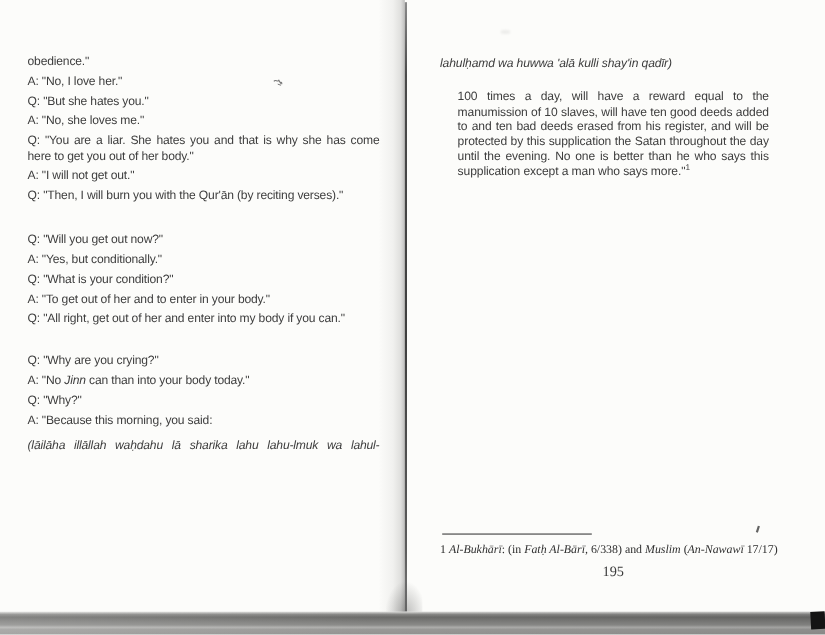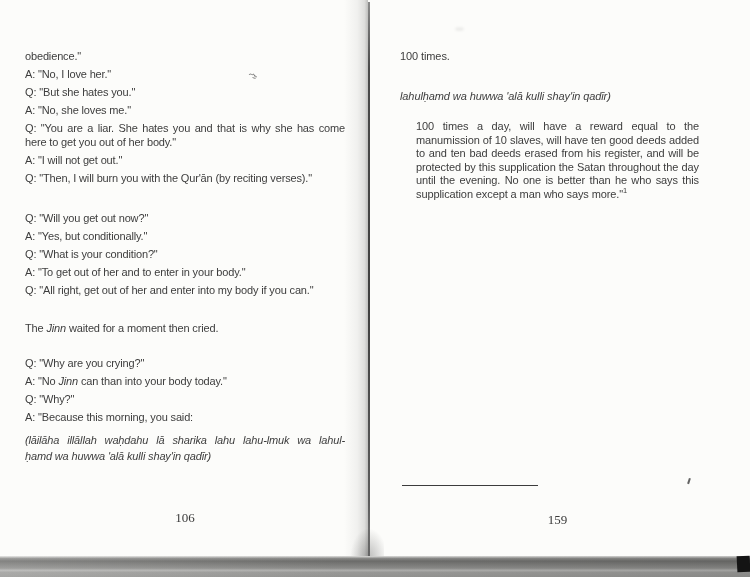--- a/index.html
+++ b/index.html
@@ -66,43 +66,40 @@
     <p>A: "I will not get out."</p>
     <p class="after-xl">Q: "Then, I will burn you with the Qur'ān (by reciting verses)."</p>
 
 
     <p>Q: "Will you get out now?"</p>
     <p>A: "Yes, but  conditionally."</p>
     <p>Q: "What is your condition?"</p>
     <p>A: "To get out of her and to enter in your body."</p>
     <p class="after-lg">Q: "All right, get out of her and enter into my body if you can."</p>
 
-    <p class="after-md"><span>The </span><i>Jinn</i><span> waited for a moment then cried.</span></p>
 
     <p>Q: "Why are you crying?"</p>
     <p><span>A: "No </span><i>Jinn</i><span> can than into your body today."</span></p>
     <p>Q: "Why?"</p>
     <p class="after-sm">A: "Because this morning, you said:</p>
 
     <p class="dua jfull">(lāilāha illāllah waḥdahu lā sharika lahu lahu-lmuk wa lahul-</p>
-    <p class="dua">ḥamd wa huwwa 'alā kulli shay'in qadīr)</p>
   </div>
-  <div class="page-number pn-left">106</div>
 
   <div class="page page-right">
-    <p class="after-lg">100 times.</p>
 
 
     <p class="dua after-2">lahulḥamd wa huwwa 'alā kulli shay'in qadīr)</p>
 
     <p style="margin:16px;"><span>100 times a day, will have a reward equal to the manumission of 10 slaves, will have ten good deeds added to and ten bad deeds erased from his register, and will be protected by this supplication the Satan throughout the day until the evening.  No one is better than he who says this supplication except a man who says more."</span><sup class="fn-ref">1</sup></p>
   </div>
 
   <div class="footnote-rule"></div>
-  <div class="page-number pn-right">159</div>
+  <div class="footnote"><span>1 </span><i>Al-Bukhārī</i><span>: (in </span><i>Fatḥ Al-Bārī,</i><span> 6/338) and </span><i>Muslim</i><span> (</span><i>An-Nawawī</i><span> 17/17)</span></div>
+  <div class="page-number pn-right">195</div>
 
   <div class="gutter-shadow"></div>
   <div class="gutter-line"></div>
   <div class="gutter-flare"></div>
   <div class="bottom-band"></div>
   <div class="corner-blob"></div>
   <div class="stray-squiggle"><svg width="11" height="10" viewBox="0 0 11 10">
         <path d="M2 5 C3.5 2.5 5 6 6.5 4 L8 6.5 C8.8 5 9.5 6.5 9 7.5" fill="none" stroke="#4a4a4a" stroke-width="1"></path>
         <path d="M5.5 7.5 L8.5 8.5" stroke="#4a4a4a" stroke-width="0.9"></path>
       </svg></div>

